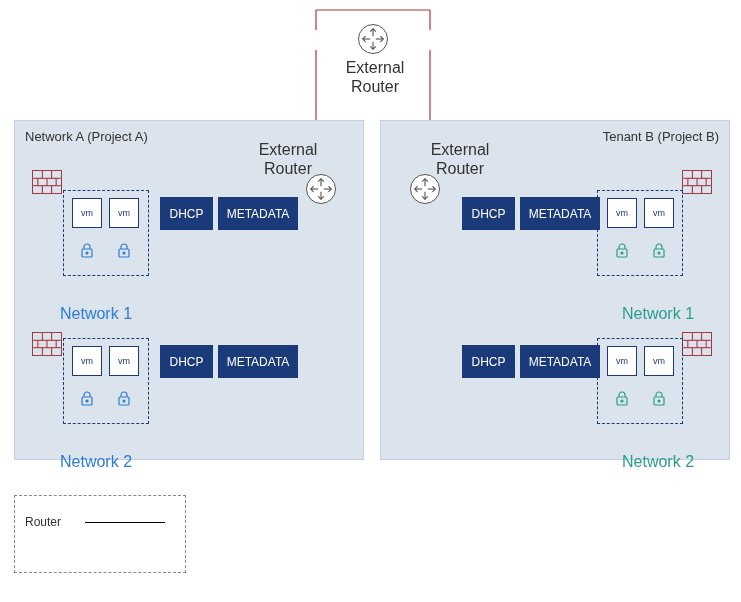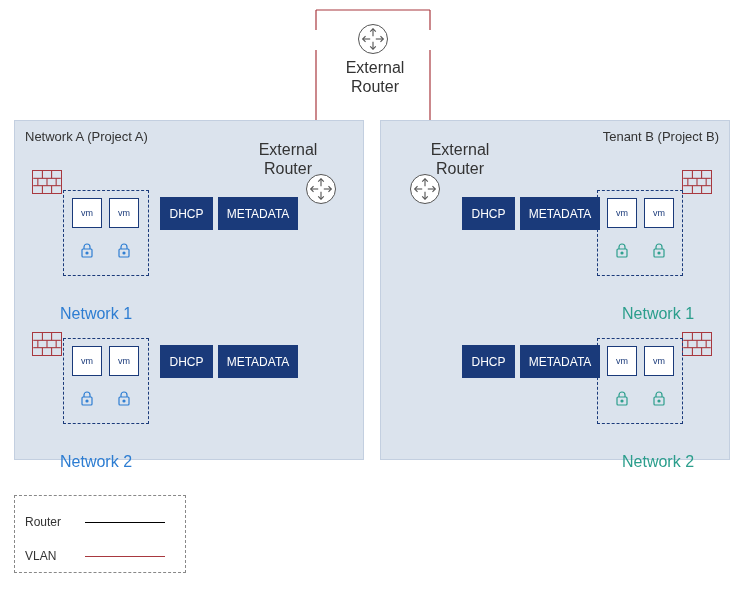--- a/index.html
+++ b/index.html
@@ -409,19 +409,15 @@
   </div>
   <div class="box dhcp" style="left:462px; top:345px;">DHCP</div>
   <div class="box metadata" style="left:520px; top:345px;">METADATA</div>
   <div class="net-label teal-text" style="left:622px; top:453px;">Network 2</div>
 
   <div class="legend">
     <div class="legend-row">
       <span class="lbl">Router</span>
       <span class="legend-line" style="border-color:#000;"></span>
     </div>
-    <div class="legend-row" style="margin-top:10px;">
-      <span class="lbl">VLAN</span>
-      <span class="legend-line" style="border-color:#a8383f;"></span>
-    </div>
   </div>
 
 </div>
 
 </body></html>

